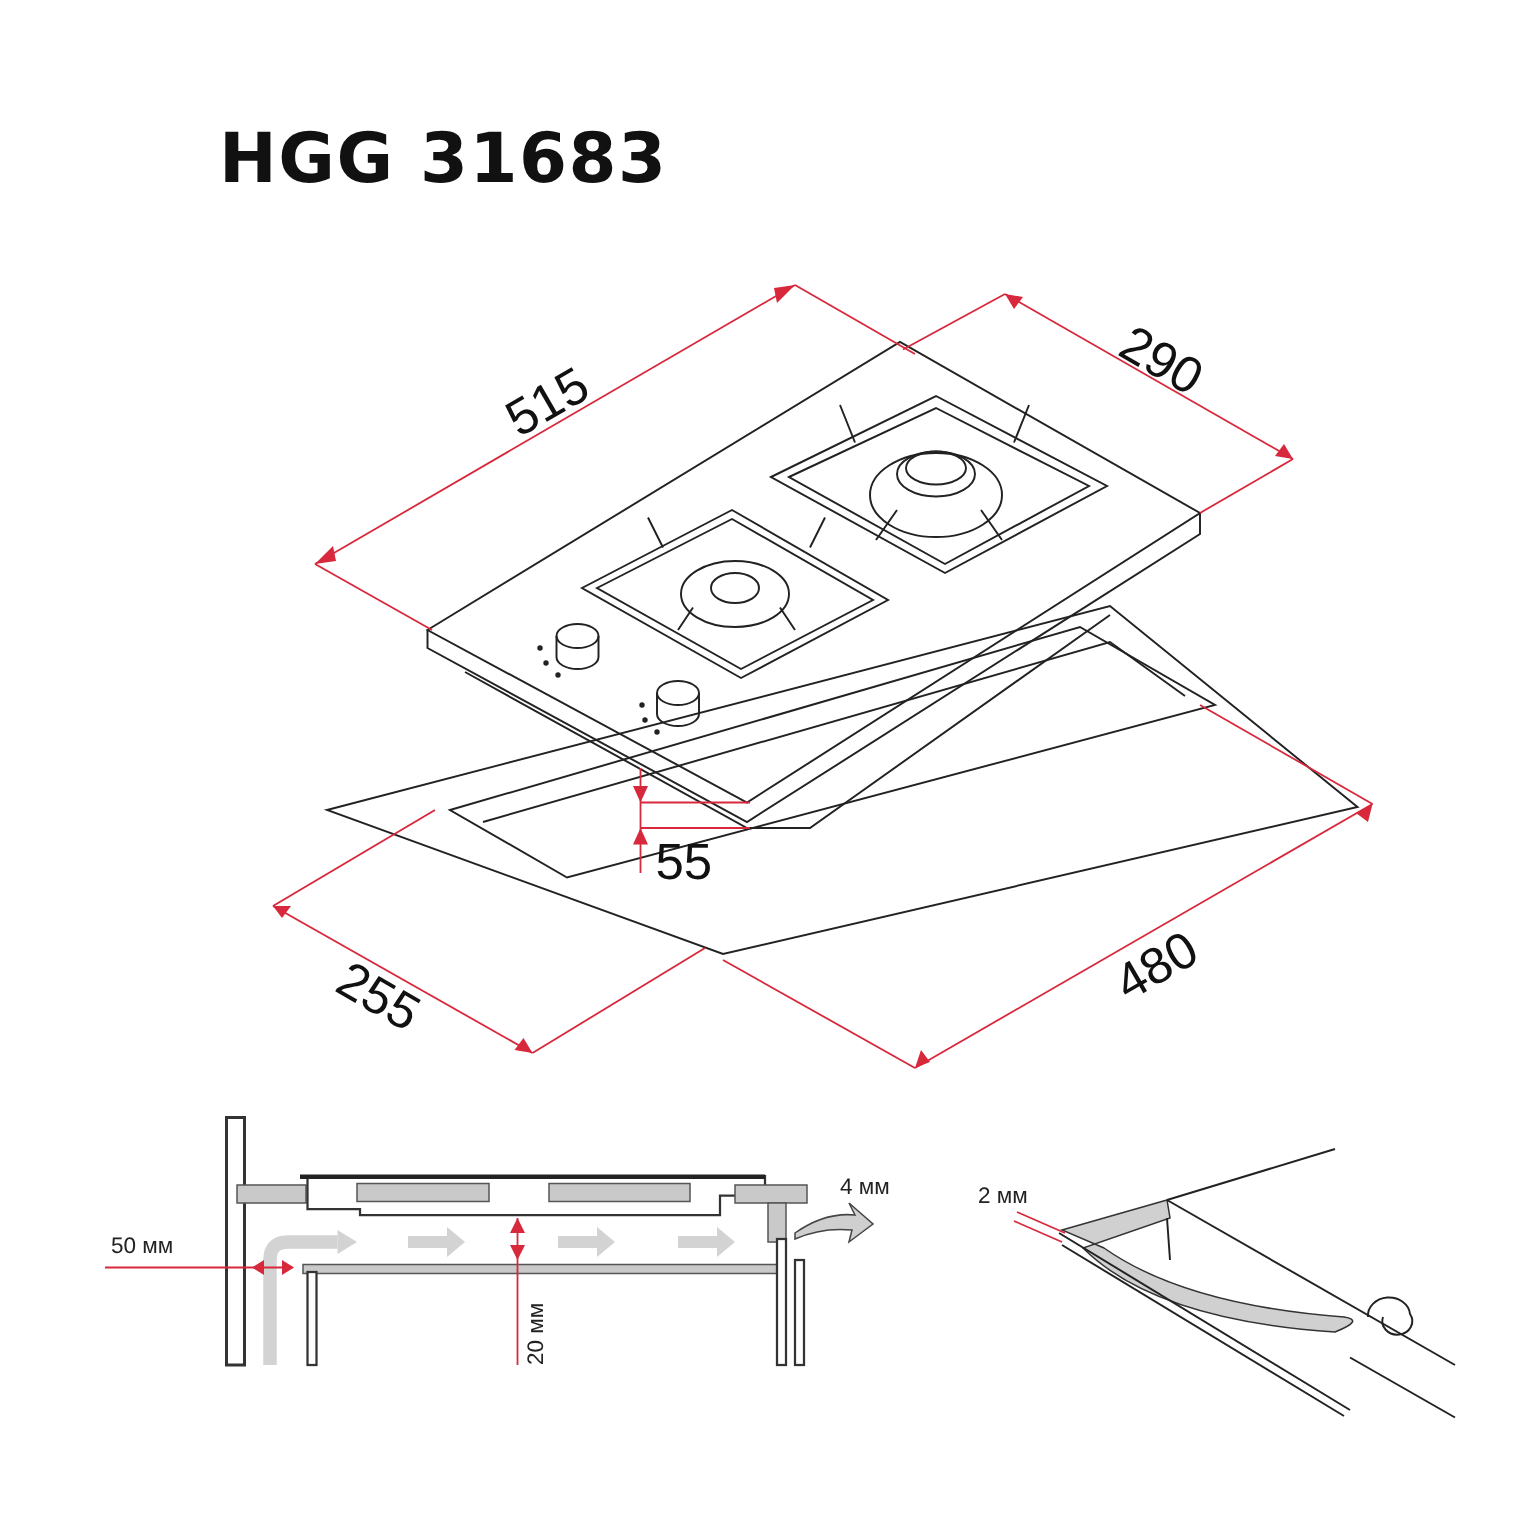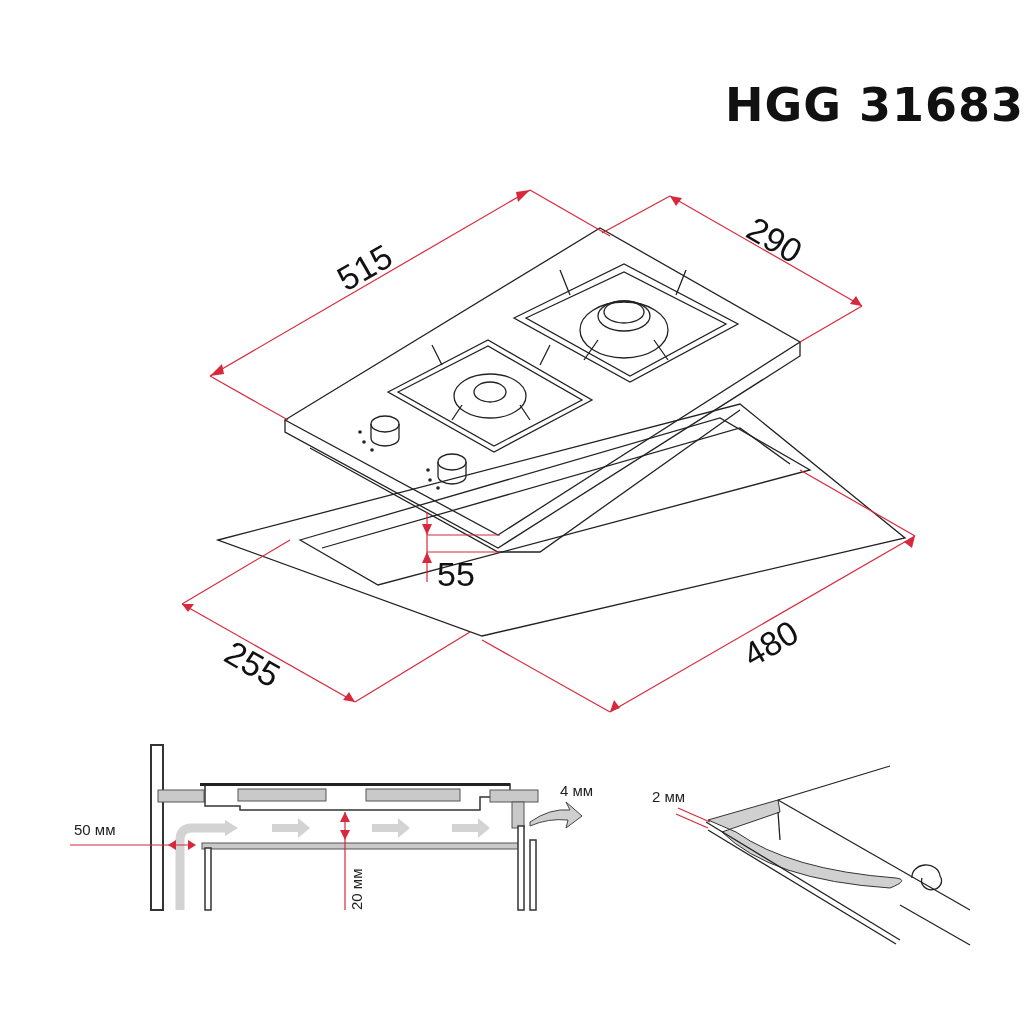--- a/index.html
+++ b/index.html
@@ -1,17 +1,17 @@
 <!DOCTYPE html>
 <html><head>
 <meta charset="utf-8">
 <style>
   html,body{margin:0;padding:0;background:#ffffff;}
   body{width:1024px;height:1024px;position:relative;overflow:hidden;font-family:"Liberation Sans",sans-serif;}
-  .title{position:absolute;left:0;width:1024px;top:78px;text-align:right;font-family:"DejaVu Sans",sans-serif;font-weight:bold;font-size:46px;letter-spacing:1px;color:#111;padding-left:146px;box-sizing:border-box;}
+  .title{position:absolute;left:0;width:1024px;top:78px;text-align:left;font-family:"DejaVu Sans",sans-serif;font-weight:bold;font-size:46px;letter-spacing:1px;color:#111;padding-left:146px;box-sizing:border-box;}
   svg{position:absolute;left:0;top:0;}
   .dim{font-family:"Liberation Sans",sans-serif;font-size:34px;fill:#111;}
   .small{font-family:"Liberation Sans",sans-serif;font-size:15px;fill:#222;}
   .ln{stroke:#222;stroke-width:1.3;fill:none;}
   .red{stroke:#d8283c;stroke-width:1.2;fill:none;}
   .redf{fill:#d8283c;}
   .gray{fill:#c9c9c9;stroke:#555;stroke-width:1;}
 </style>
 </head>
 <body>

